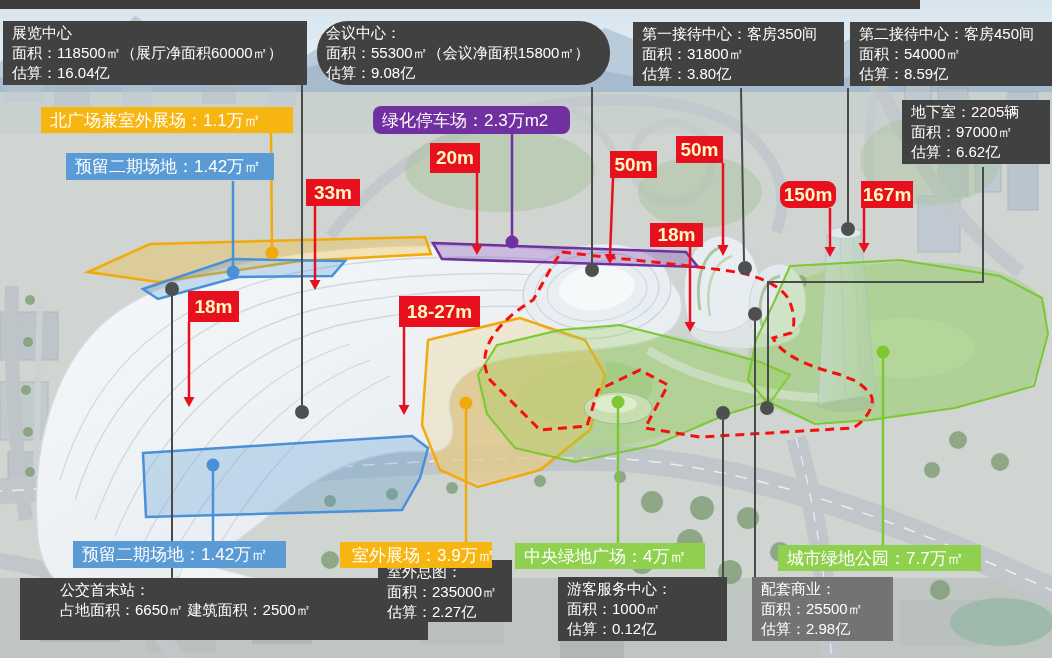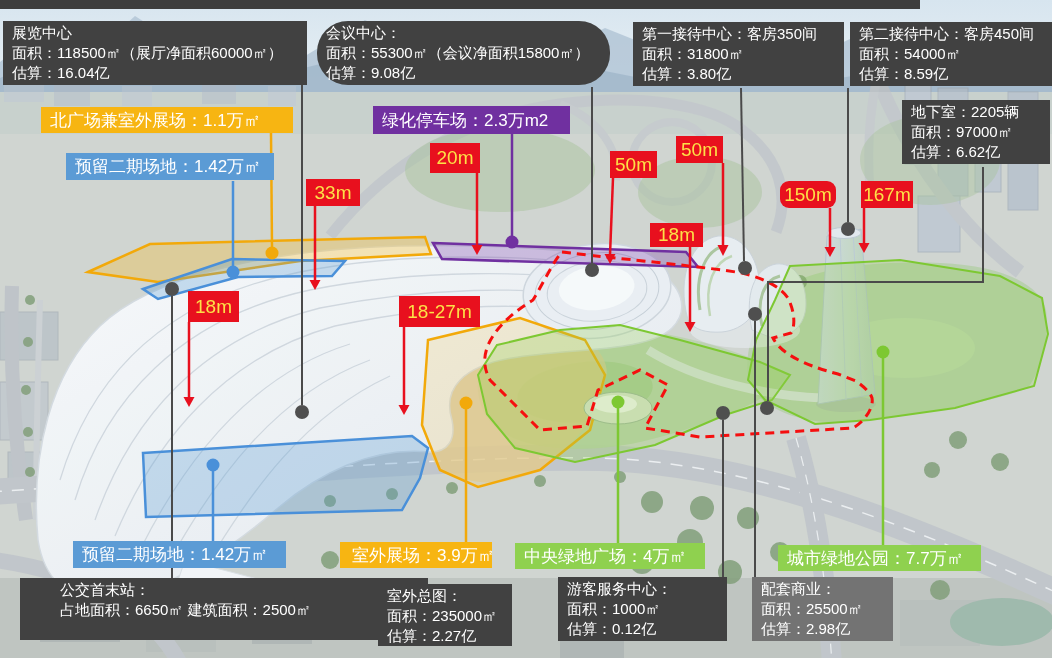--- a/index.html
+++ b/index.html
@@ -5,21 +5,21 @@
   html,body{margin:0;padding:0;background:#ffffff;}
   #stage{position:relative;width:1052px;height:658px;overflow:hidden;
          font-family:"Liberation Sans",sans-serif;background:#c9cfca;}
   #scene{position:absolute;left:0;top:0;}
   #topbar{position:absolute;left:0;top:0;width:920px;height:9px;background:#3d3d3d;}
   .ibox{position:absolute;color:#fff;font-size:15px;line-height:20px;
         padding:2px 9px;box-sizing:border-box;white-space:nowrap;}
   .ibox div{white-space:nowrap;}
   .atag{position:absolute;color:#fff;font-size:17px;display:flex;align-items:center;
         padding:0 9px;box-sizing:border-box;white-space:nowrap;margin-left:13px;}
-  .dtag{position:absolute;color:#fde047;font-size:19px;font-weight:400;display:flex;
+  .dtag{position:absolute;color:#fef9c3;font-size:19px;font-weight:700;display:flex;
         align-items:center;justify-content:center;box-sizing:border-box;white-space:nowrap;}
 </style>
 </head>
 <body>
 
 <div id="stage">
 
 <svg id="scene" width="1052" height="658" viewBox="0 0 1052 658">
   <defs>
     <linearGradient id="skyG" x1="0" y1="0" x2="0" y2="1">
@@ -279,39 +279,39 @@
 </div>
 <div class="ibox" style="left: 902px; top: 100px; width: 148px; height: 64px; background-color: rgb(65, 65, 65);">
   <div>地下室：2205辆</div>
   <div>面积：97000㎡</div>
   <div>估算：6.62亿</div>
 </div>
 <div class="ibox" style="left: 20px; top: 578px; width: 408px; height: 62px; background-color: rgb(65, 65, 65); padding-left: 40px;">
   <div>公交首末站：</div>
   <div>占地面积：6650㎡ 建筑面积：2500㎡</div>
 </div>
-<div class="ibox" style="left: 378px; top: 584px; width: 134px; height: 62px; background-color: rgb(65, 65, 65);">
+<div class="ibox" style="left: 378px; top: 560px; width: 134px; height: 62px; background-color: rgb(65, 65, 65);">
   <div>室外总图：</div>
   <div>面积：235000㎡</div>
   <div>估算：2.27亿</div>
 </div>
 <div class="ibox" style="left: 558px; top: 577px; width: 169px; height: 64px; background-color: rgb(65, 65, 65);">
   <div>游客服务中心：</div>
   <div>面积：1000㎡</div>
   <div>估算：0.12亿</div>
 </div>
 <div class="ibox" style="left: 752px; top: 577px; width: 141px; height: 64px; background-color: #737373;">
   <div>配套商业：</div>
   <div>面积：25500㎡</div>
   <div>估算：2.98亿</div>
 </div>
 
 <div class="atag" style="left: 28px; top: 107px; width: 252px; height: 26px; background-color: rgb(247, 181, 18);">北广场兼室外展场：1.1万㎡</div>
 <div class="atag" style="left: 53px; top: 153px; width: 208px; height: 27px; background-color: rgb(91, 155, 213);">预留二期场地：1.42万㎡</div>
-<div class="atag" style="left: 360px; top: 106px; width: 197px; height: 28px; background-color: rgb(112, 48, 160);">绿化停车场：2.3万m2</div>
+<div class="atag" style="left: 360px; top: 106px; width: 197px; height: 28px; background-color: rgb(112, 48, 160); border-radius: 8px;">绿化停车场：2.3万m2</div>
 <div class="atag" style="left: 60px; top: 541px; width: 213px; height: 27px; background-color: rgb(91, 155, 213);">预留二期场地：1.42万㎡</div>
 <div class="atag" style="left: 327px; top: 542px; width: 152px; height: 26px; background-color: rgb(247, 181, 18); padding-left: 12px;">室外展场：3.9万㎡</div>
 <div class="atag" style="left: 502px; top: 543px; width: 190px; height: 26px; background-color: rgb(143, 209, 79);">中央绿地广场：4万㎡</div>
 <div class="atag" style="left: 765px; top: 545px; width: 203px; height: 26px; background-color: rgb(143, 209, 79);">城市绿地公园：7.7万㎡</div>
 
 <div class="dtag" style="left: 306px; top: 179px; width: 54px; height: 27px; background-color: rgb(232, 16, 30);">33m</div>
 <div class="dtag" style="left: 430px; top: 143px; width: 50px; height: 30px; background-color: rgb(232, 16, 30);">20m</div>
 <div class="dtag" style="left: 610px; top: 151px; width: 47px; height: 27px; background-color: rgb(232, 16, 30);">50m</div>
 <div class="dtag" style="left: 676px; top: 136px; width: 47px; height: 27px; background-color: rgb(232, 16, 30);">50m</div>
 <div class="dtag" style="left: 650px; top: 223px; width: 53px; height: 24px; background-color: rgb(232, 16, 30);">18m</div>

